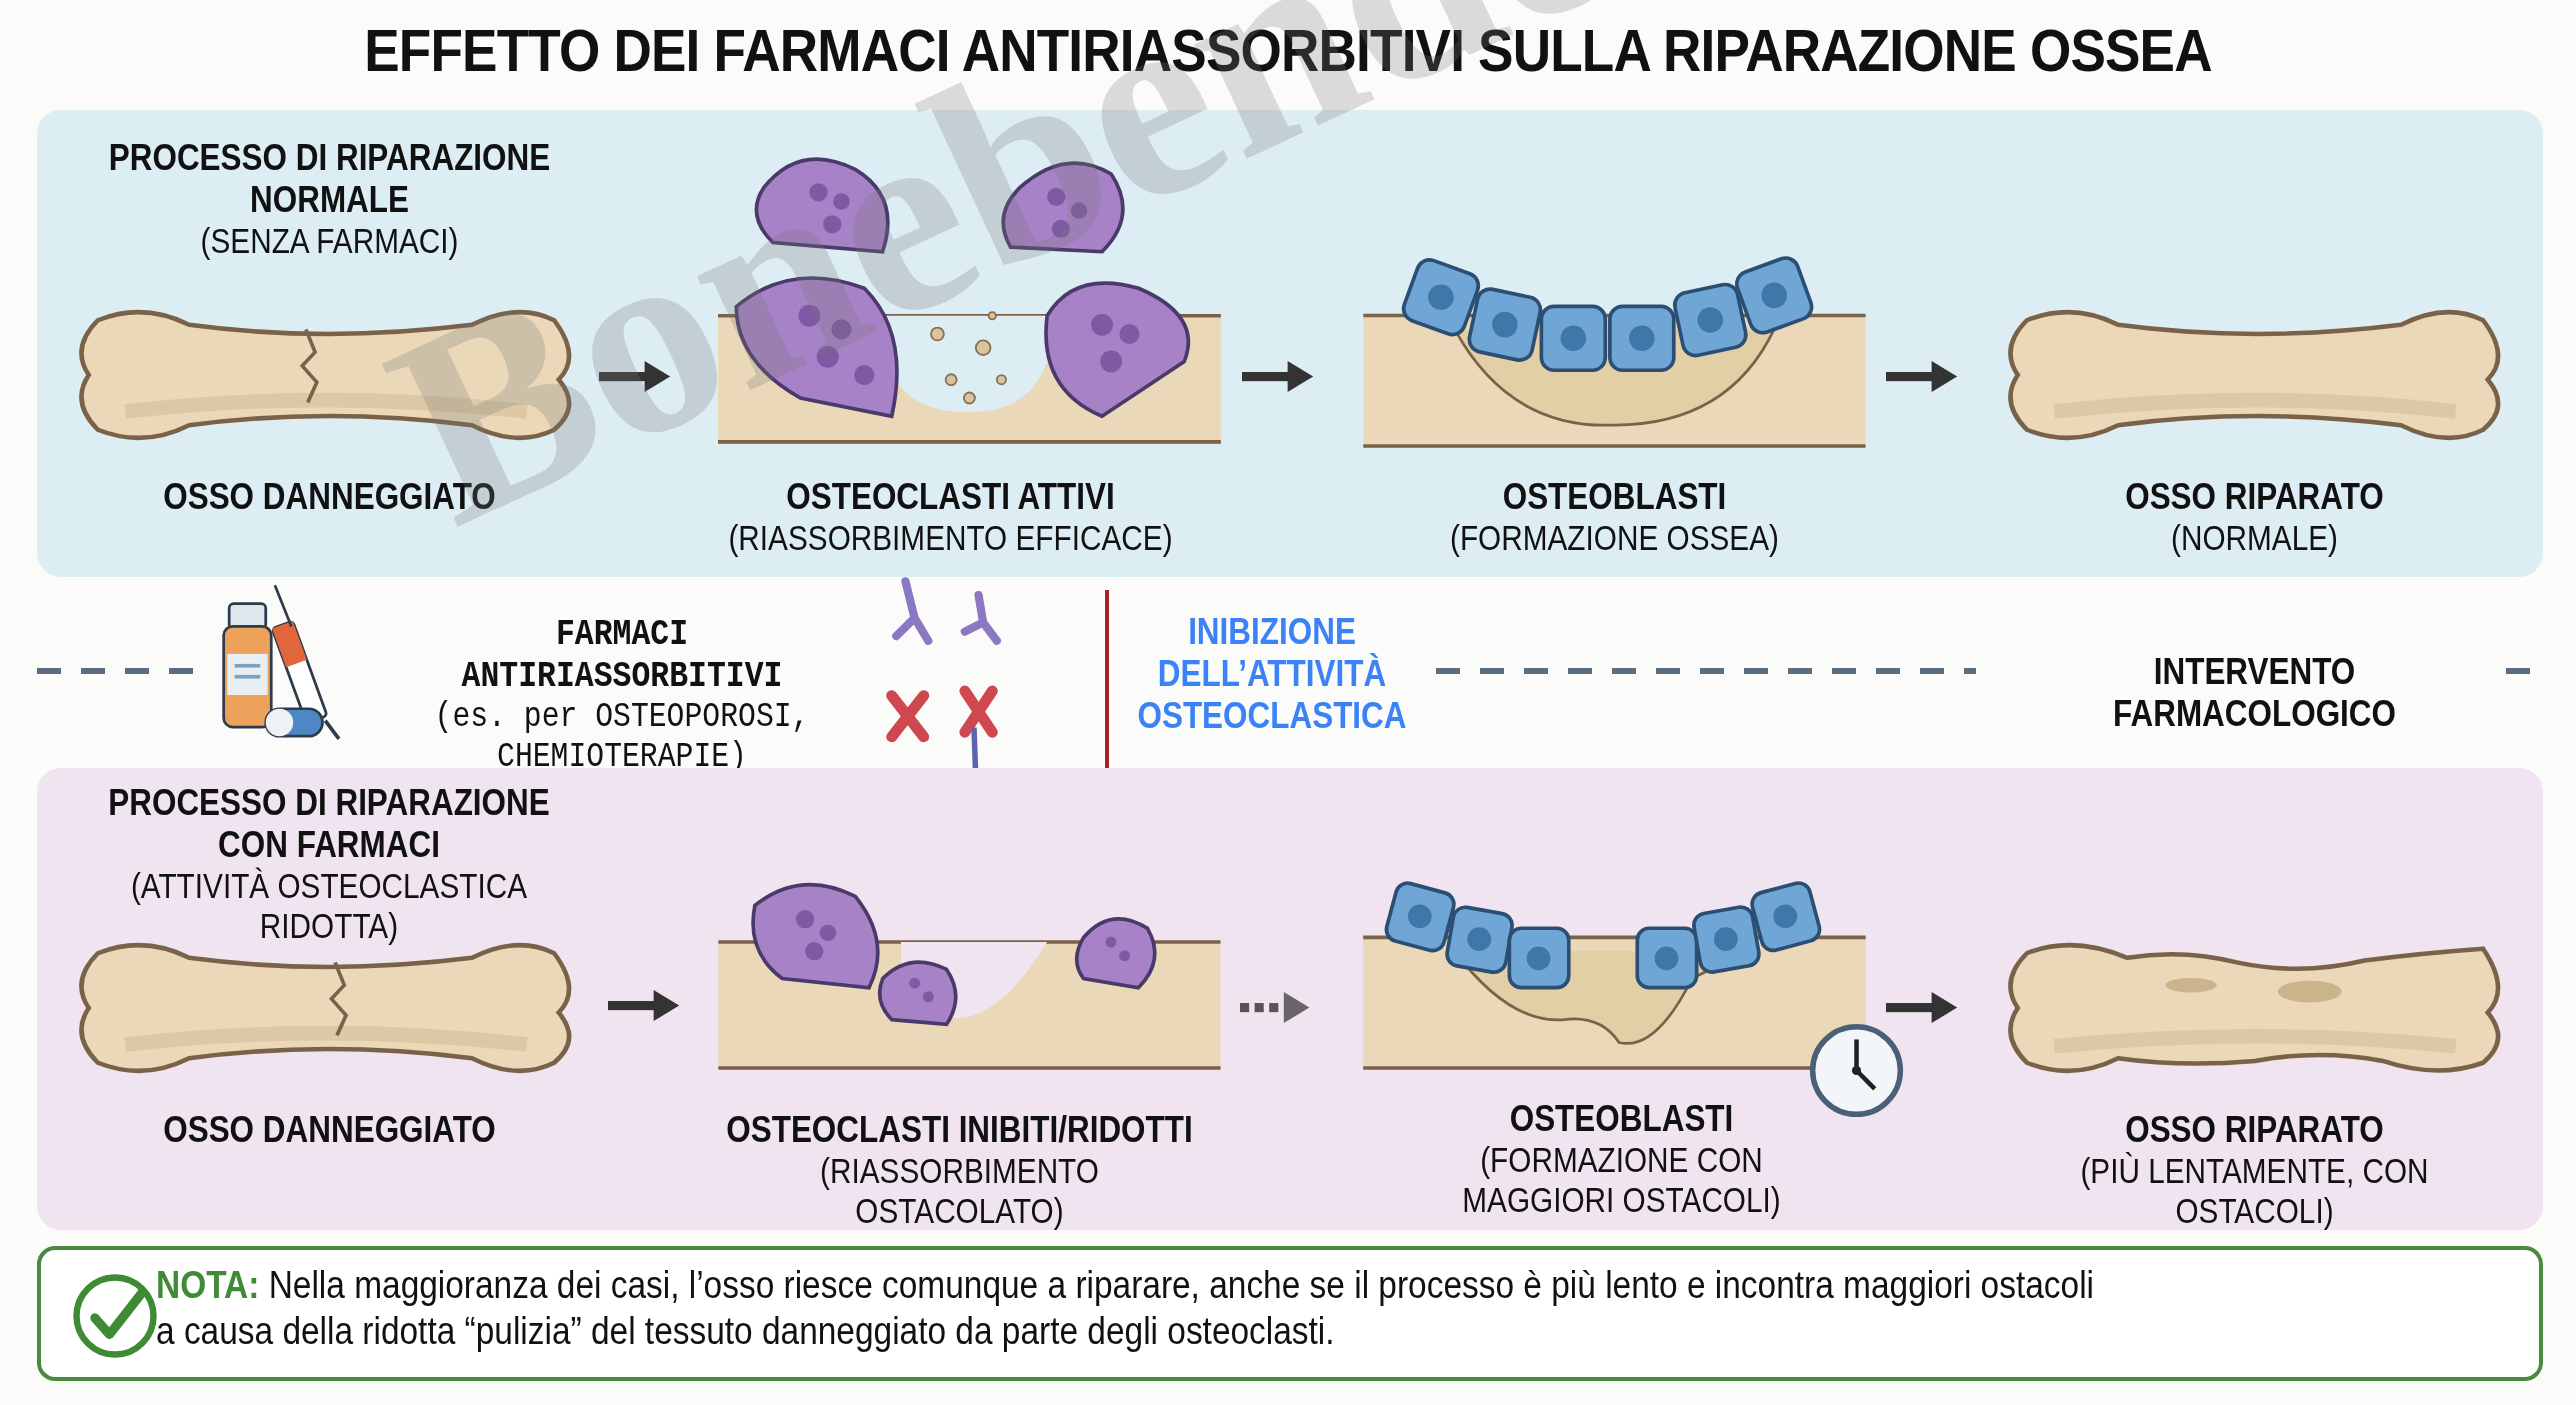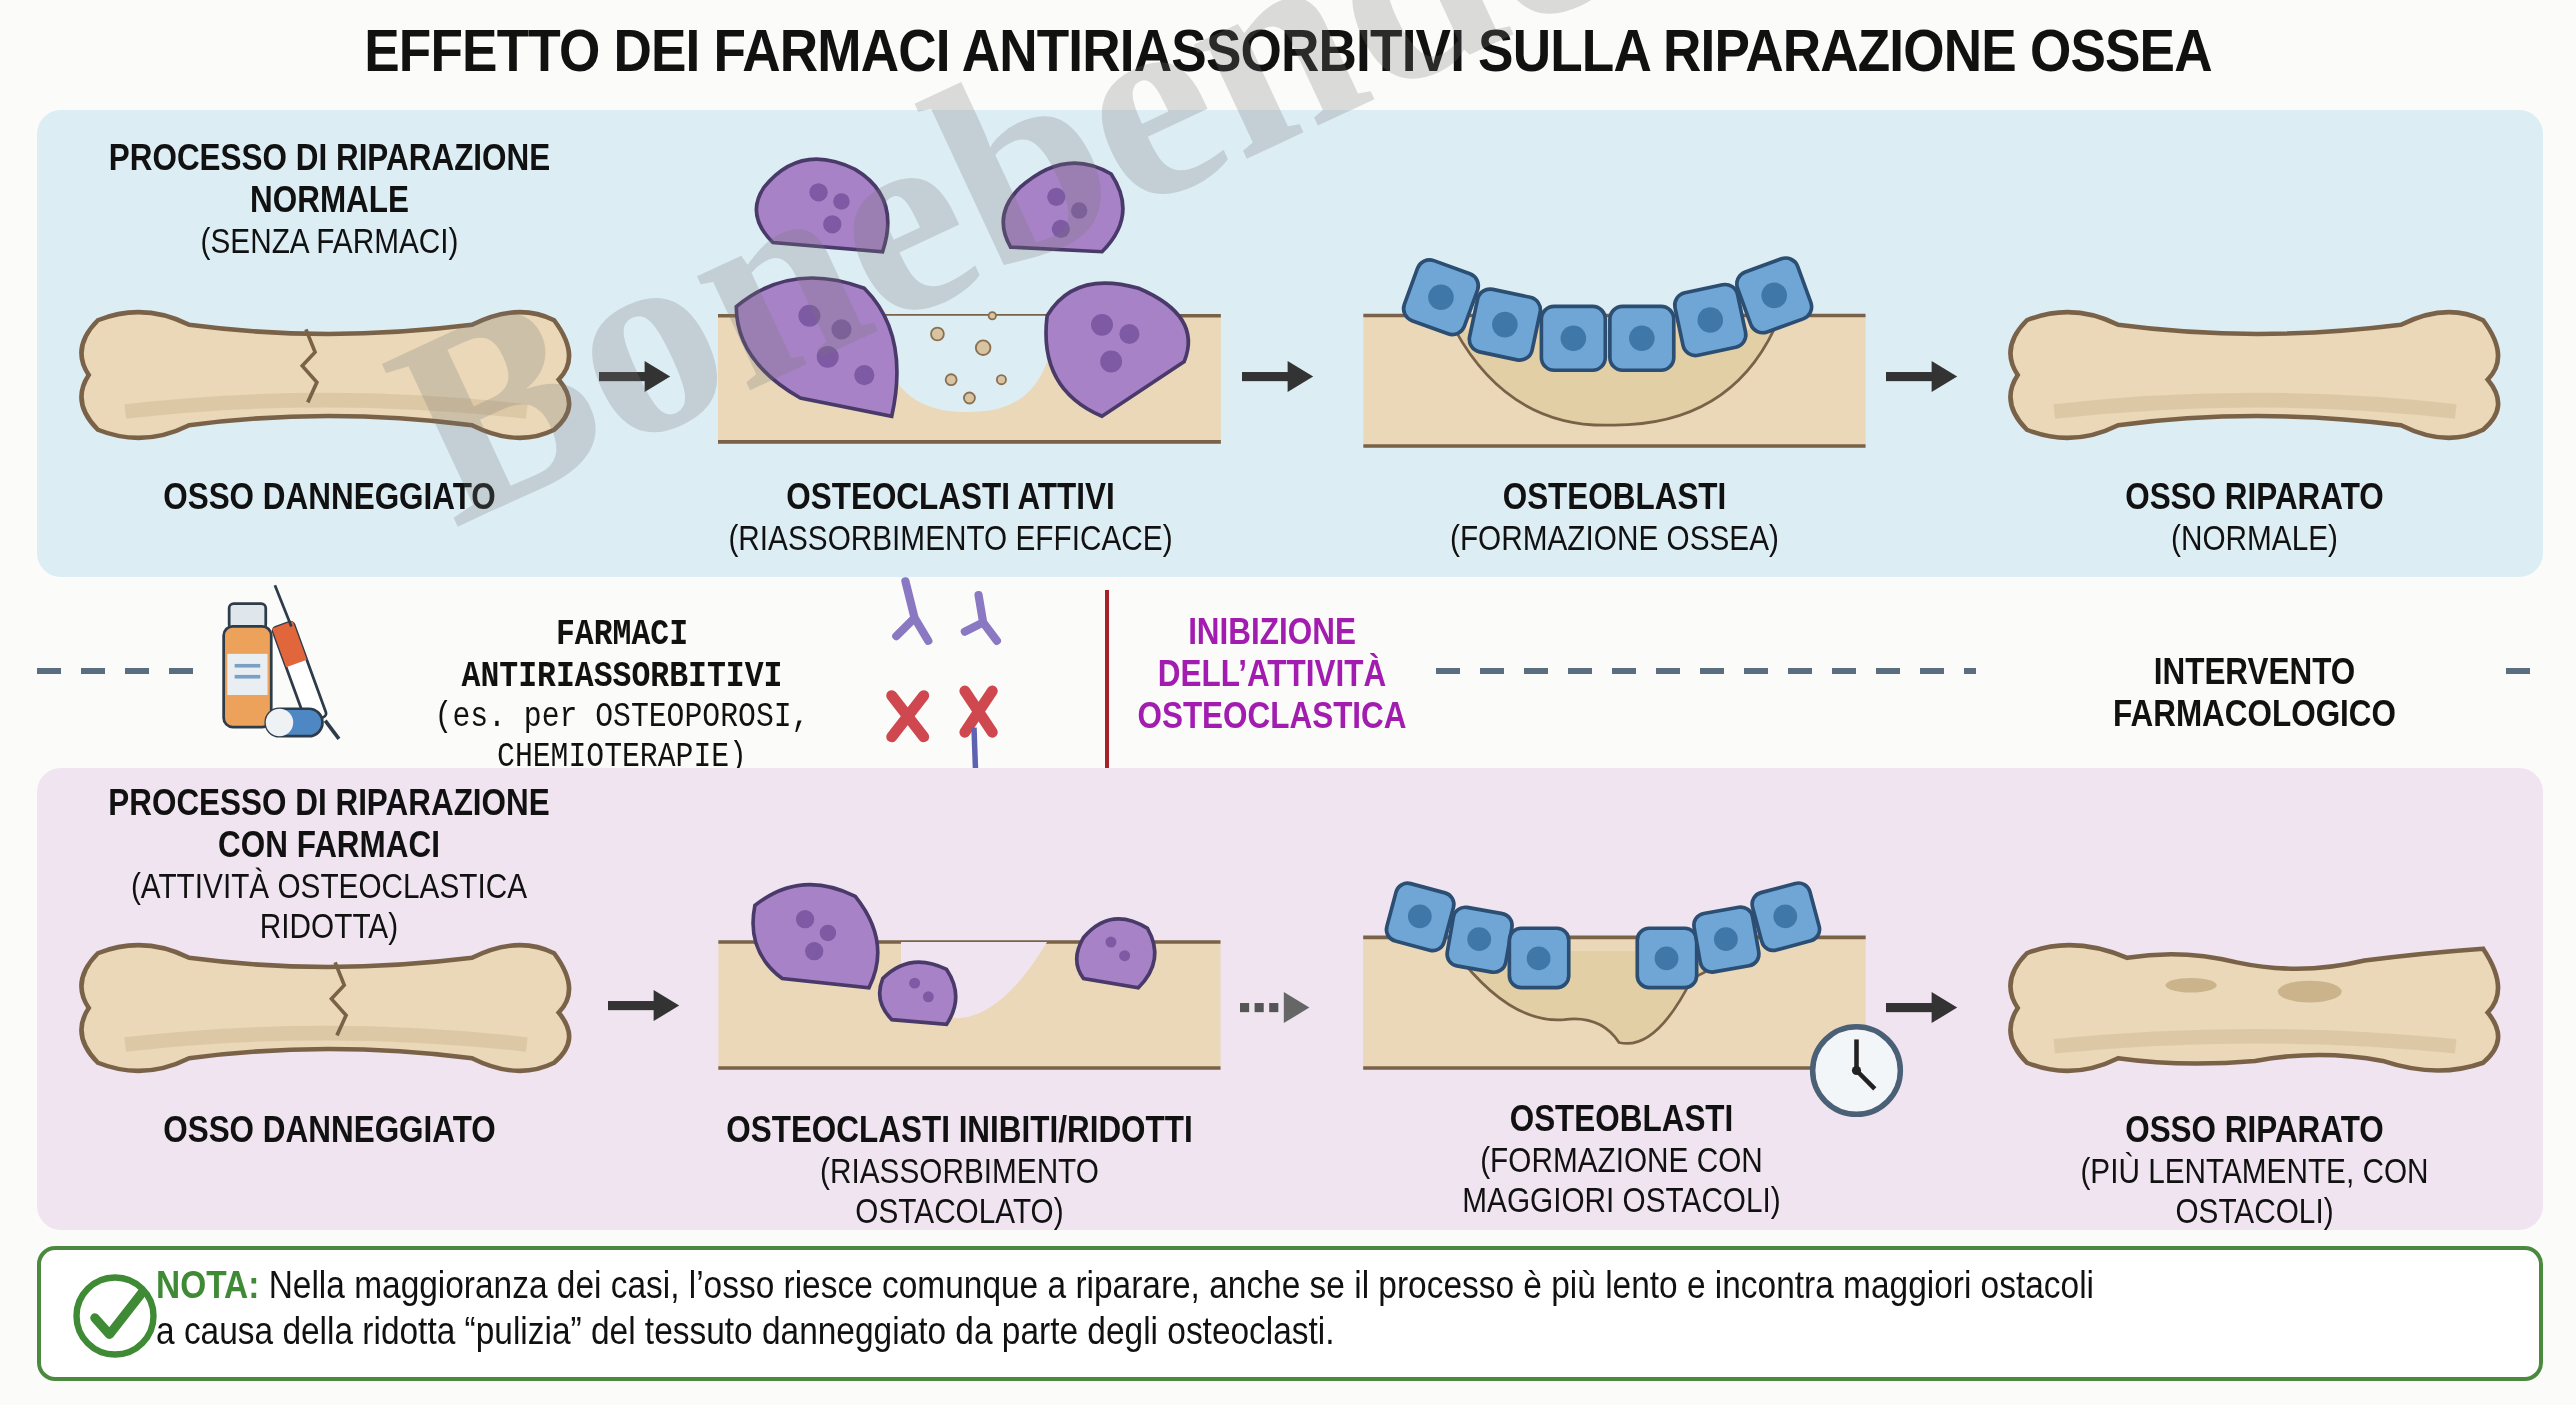--- a/index.html
+++ b/index.html
@@ -9,21 +9,21 @@
   .panel{left:37px;width:2506px;border-radius:24px;}
   .panel.top{top:110px;height:467px;background:#dcedf4;}
   .panel.bot{top:768px;height:462px;background:#efe4f0;}
   .ptitle{text-align:center;font-weight:700;font-size:37px;line-height:42px;transform:scaleX(0.85);transform-origin:center;}
   .psub{text-align:center;font-size:35px;line-height:40px;transform:scaleX(0.85);transform-origin:center;}
   .lbl{text-align:center;font-weight:700;font-size:37px;line-height:42px;transform:scaleX(0.85);transform-origin:center;}
   .sub{text-align:center;font-size:35px;line-height:40px;transform:scaleX(0.85);transform-origin:center;}
   .col{width:549px;}
   svg{overflow:visible;}
   .mid-text{font-weight:700;font-size:37px;line-height:42px;transform:scaleX(0.85);transform-origin:center;text-align:center;}
-  .red{color:#a21caf;}
+  .red{color:#3b82f6;}
   .dash{height:5.5px;background:repeating-linear-gradient(90deg,#5b6e80 0 24px,transparent 24px 44px);}
   .note{left:37px;top:1246px;width:2506px;height:135px;border:4.6px solid #4b8a3e;border-radius:18.3px;background:#fff;box-sizing:border-box;}
   .note-text{left:156px;top:16.5px;width:2342px;font-size:38px;line-height:46px;transform:scaleX(0.88);transform-origin:left;}
   .note-text b{color:#3f8a35;}
   .watermark{left:348px;top:302px;font-family:"Liberation Serif",serif;font-weight:700;font-size:274px;color:rgba(120,120,120,0.25);transform:rotate(-25deg);transform-origin:left top;pointer-events:none;white-space:nowrap;}
 </style>
 </head>
 <body>
 
 <div class="abs title">EFFETTO DEI FARMACI ANTIRIASSORBITIVI SULLA RIPARAZIONE OSSEA</div>

